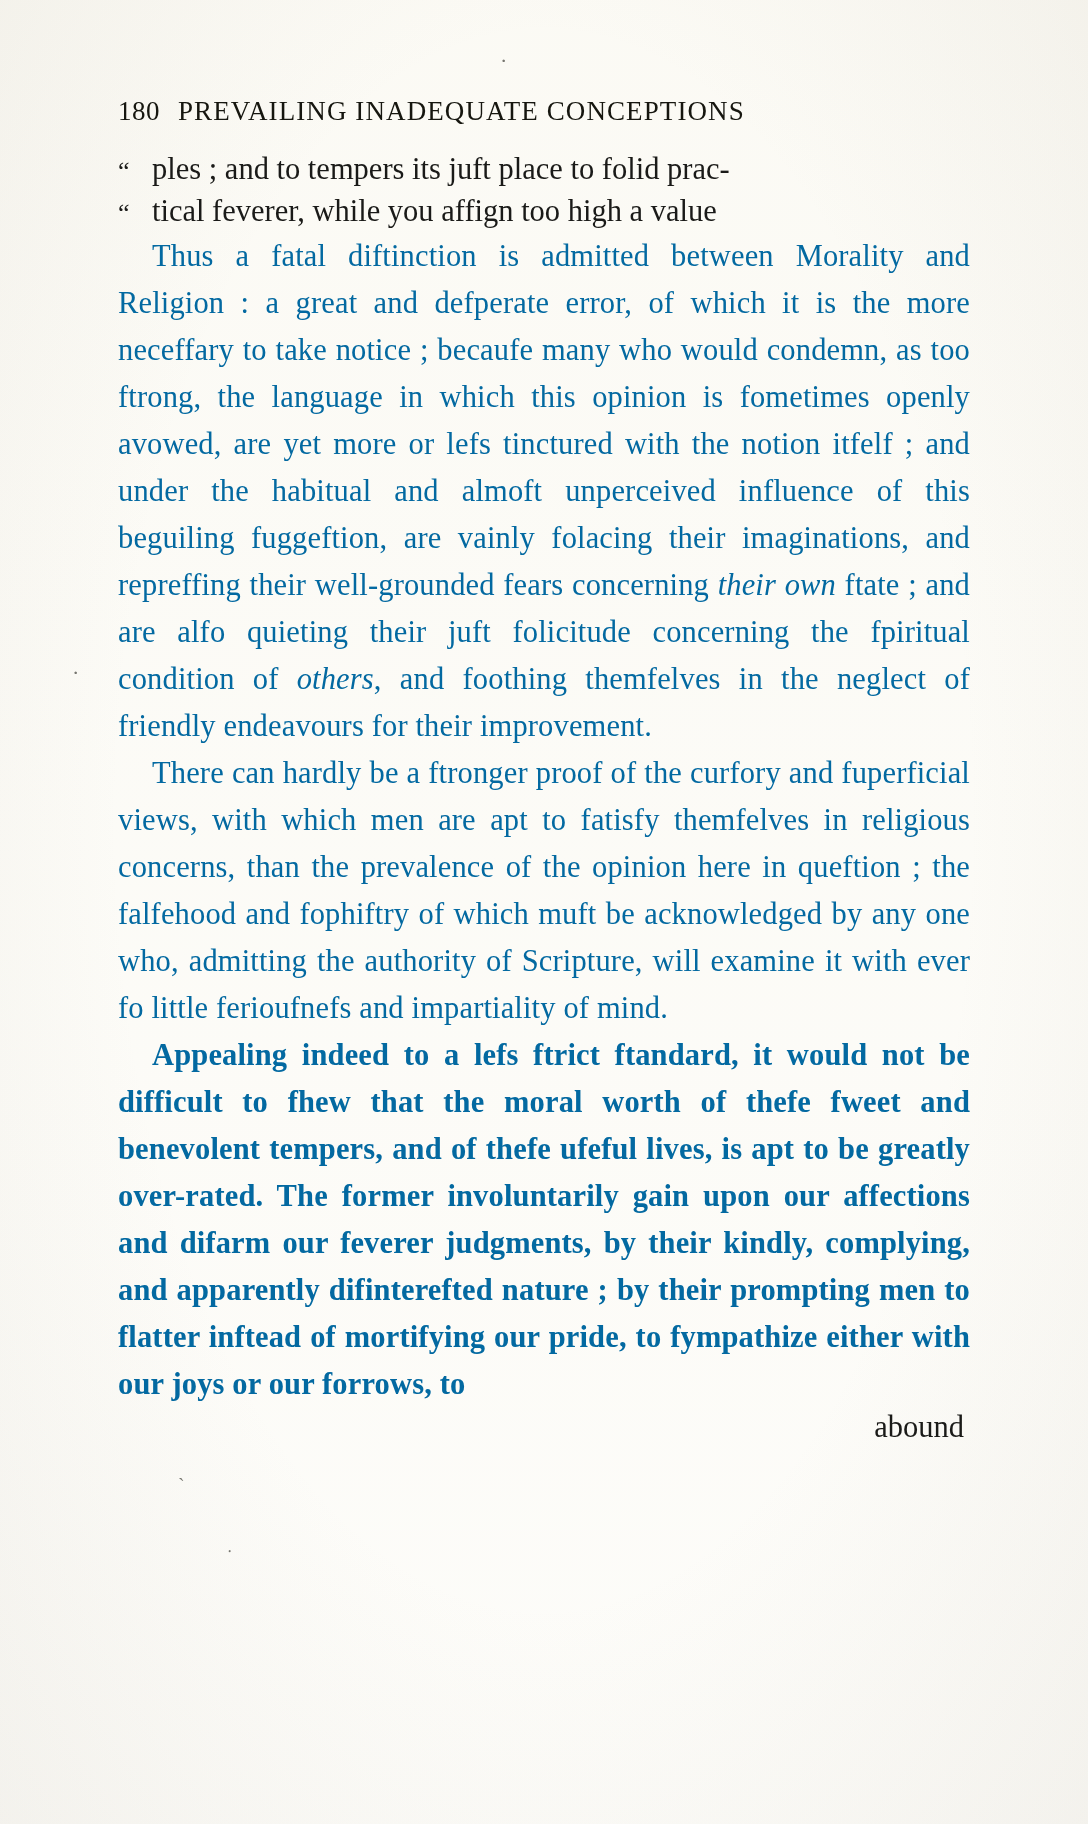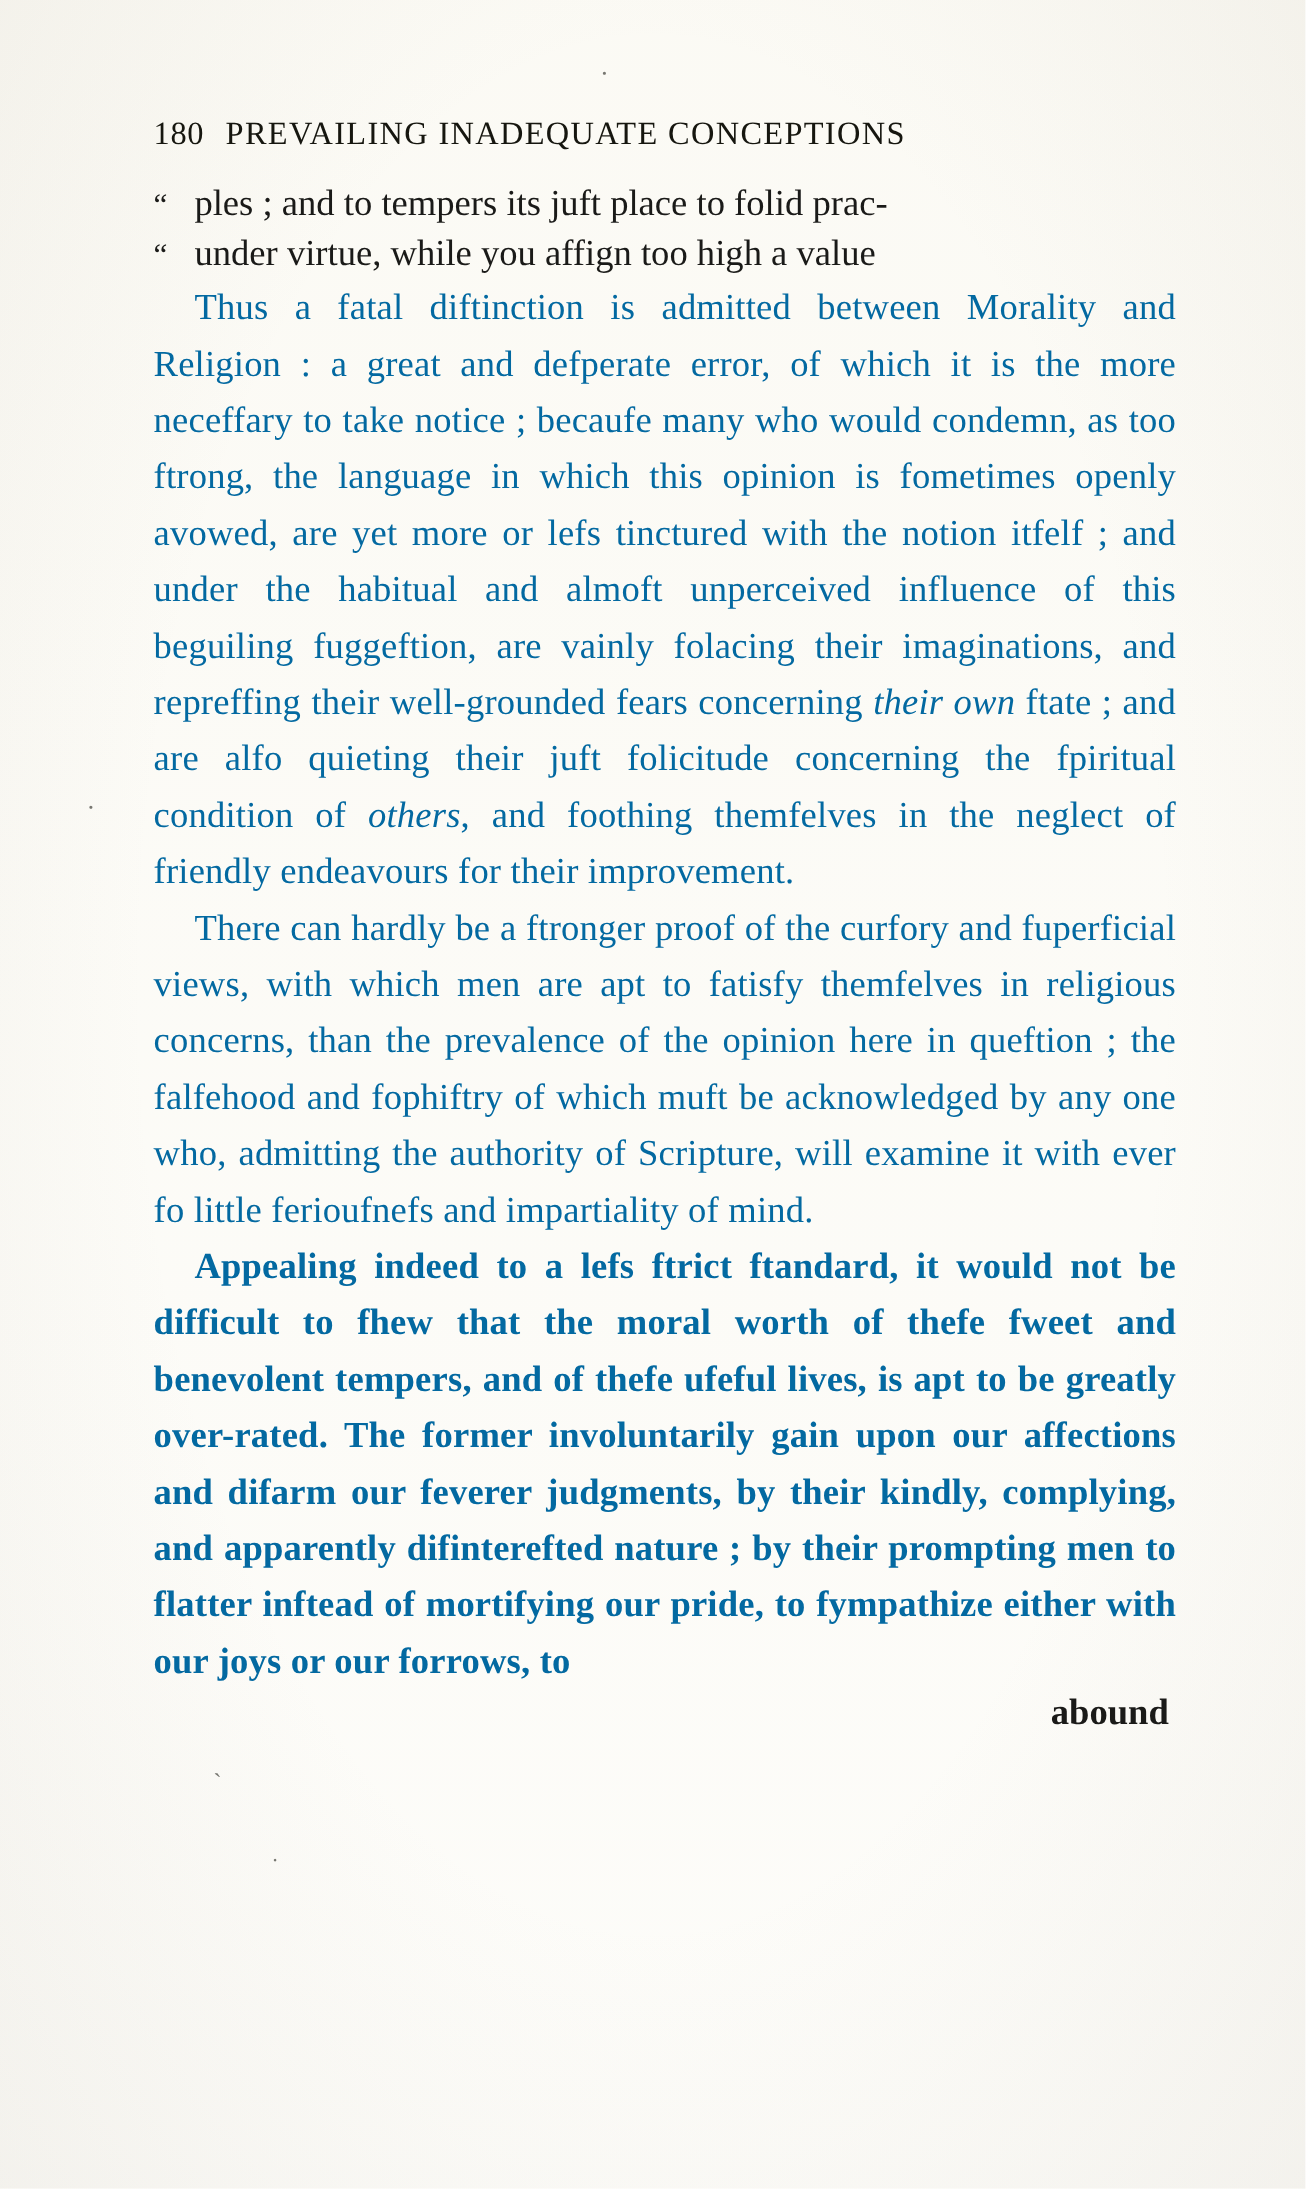--- a/index.html
+++ b/index.html
@@ -26,21 +26,21 @@
   .paper-tone {
     position: absolute;
     inset: 0;
     background:
       radial-gradient(ellipse at 50% 45%, rgba(255,255,255,0) 55%, rgba(160,150,130,0.10) 100%),
       linear-gradient(180deg, rgba(250,248,240,0.6), rgba(252,250,244,0.3));
     pointer-events: none;
   }
   .textblock {
     position: absolute;
-    left: 128px;
+    left: 118px;
     top: 96px;
     width: 852px;
   }
   .running-head {
     font-variant: normal;
     font-size: 27px;
     letter-spacing: 1.1px;
     white-space: nowrap;
     color: #16160f;
     margin-bottom: 22px;
@@ -78,21 +78,21 @@
     display: inline-block;
     width: 34px;
     font-size: 26px;
     vertical-align: baseline;
   }
   .ital { font-style: italic; }
   .semi { font-weight: 700; }
   .catchword {
     text-align: right;
     font-size: 30.5px;
-    font-weight: 700;
+    font-weight: 400;
     margin-top: 2px;
     padding-right: 6px;
   }
   .smudge {
     position: absolute;
     color: #4b4b44;
     font-size: 22px;
     opacity: 0.75;
   }
   .s1 { left: 500px; top: 48px; }
@@ -113,21 +113,21 @@
   <span class="smudge s4">˙</span>
 
   <div class="textblock">
 
     <div class="running-head">
       <span class="folio">180</span><span>PREVAILING INADEQUATE CONCEPTIONS</span>
     </div>
 
     <div class="quote-lines">
       <span class="quote-line"><span class="qmark">“</span><span>ples ;  and to tempers its juft place to folid prac-</span></span>
-      <span class="quote-line"><span class="qmark">“</span><span>under virtue,  while you affign too high a value</span></span>
+      <span class="quote-line"><span class="qmark">“</span><span>tical feverer,  while you affign too high a value</span></span>
     </div>
 
     <p class="body indent"><span>Thus a fatal diftinction is admitted between Morality and Religion : a great and defperate error, of which it is the more neceffary to take notice ; becaufe many who would condemn, as too ftrong, the language in which this opinion is fometimes openly avowed, are yet more or lefs tinctured with the notion itfelf ; and under the habitual and almoft unperceived influence of this beguiling fuggeftion, are vainly folacing their imaginations, and repreffing their well-grounded fears concerning </span><span class="ital">their own</span><span> ftate ; and are alfo quieting their juft folicitude concerning the fpiritual condition of </span><span class="ital">others</span><span>, and foothing themfelves in the neglect of friendly endeavours for their improvement.</span></p>
 
     <p class="body indent"><span>There can hardly be a ftronger proof of the curfory and fuperficial views, with which men are apt to fatisfy themfelves in religious concerns, than the prevalence of the opinion here in queftion ; the falfehood and fophiftry of which muft be acknowledged by any one who, admitting the authority of Scripture, will examine it with ever fo little ferioufnefs and impartiality of mind.</span></p>
 
     <p class="body indent last-par semi"><span>Appealing indeed to a lefs ftrict ftandard, it would not be difficult to fhew that the moral worth of thefe fweet and benevolent tempers, and of thefe ufeful lives, is apt to be greatly over-rated.   The former involuntarily gain upon our affections and difarm our feverer judgments, by their kindly, complying, and apparently difinterefted nature ; by their prompting men to flatter inftead of mortifying our pride, to fympathize either with our joys or our forrows, to</span></p>
 
     <div class="catchword">abound</div>
   </div>

